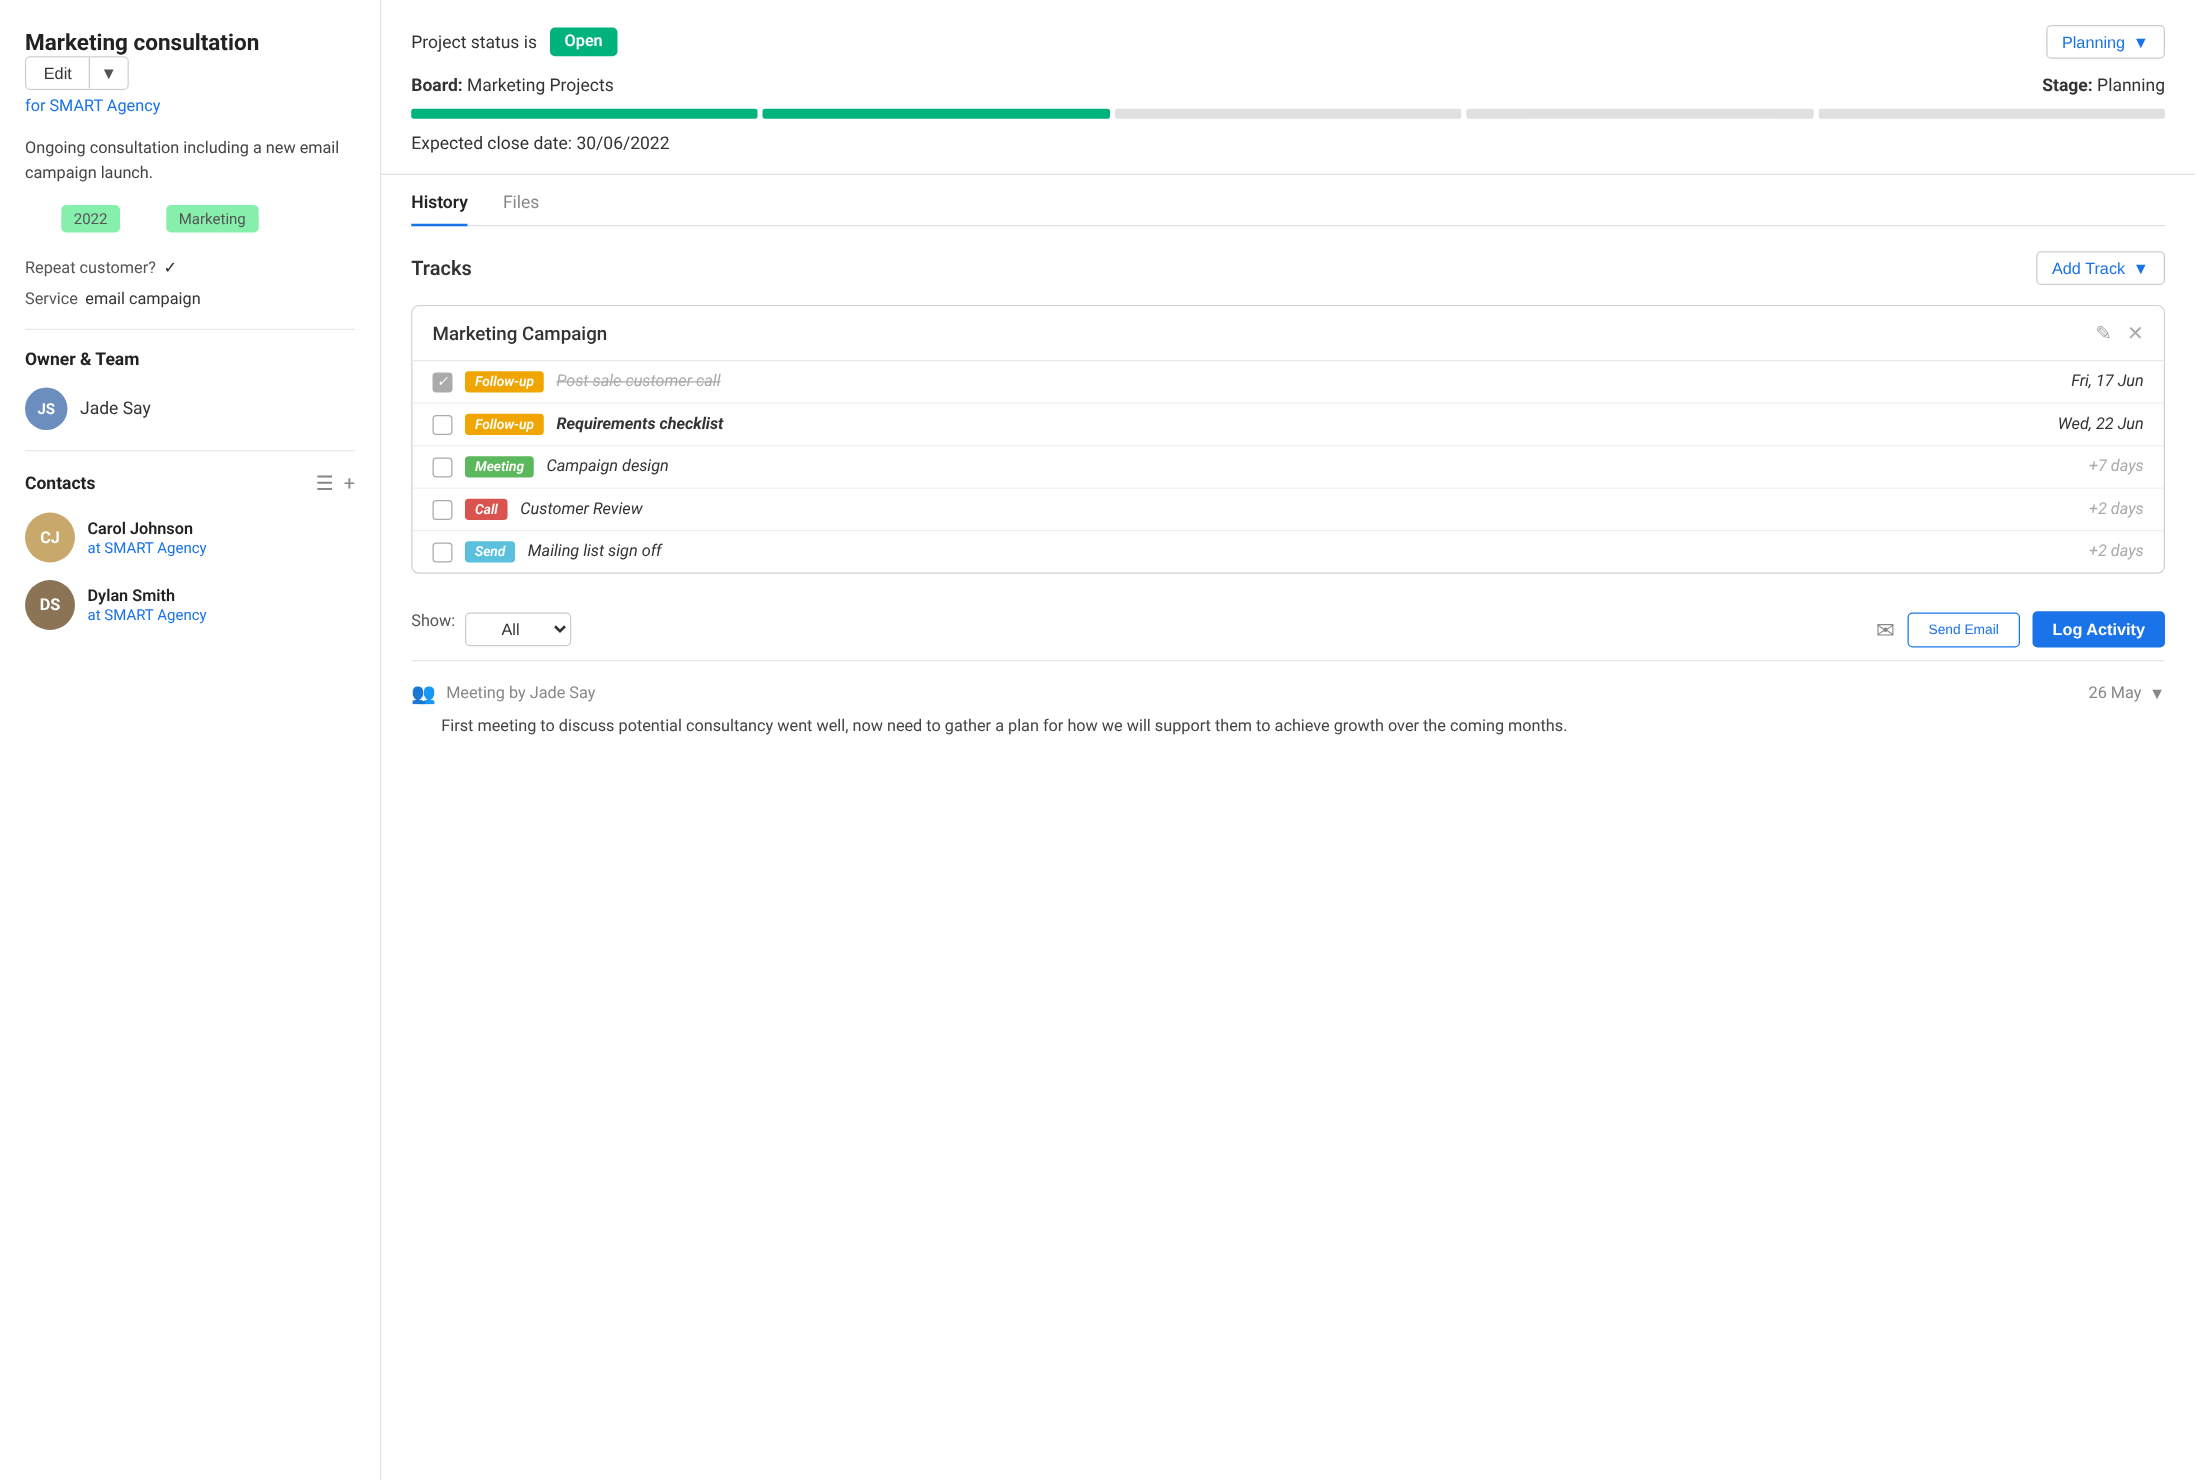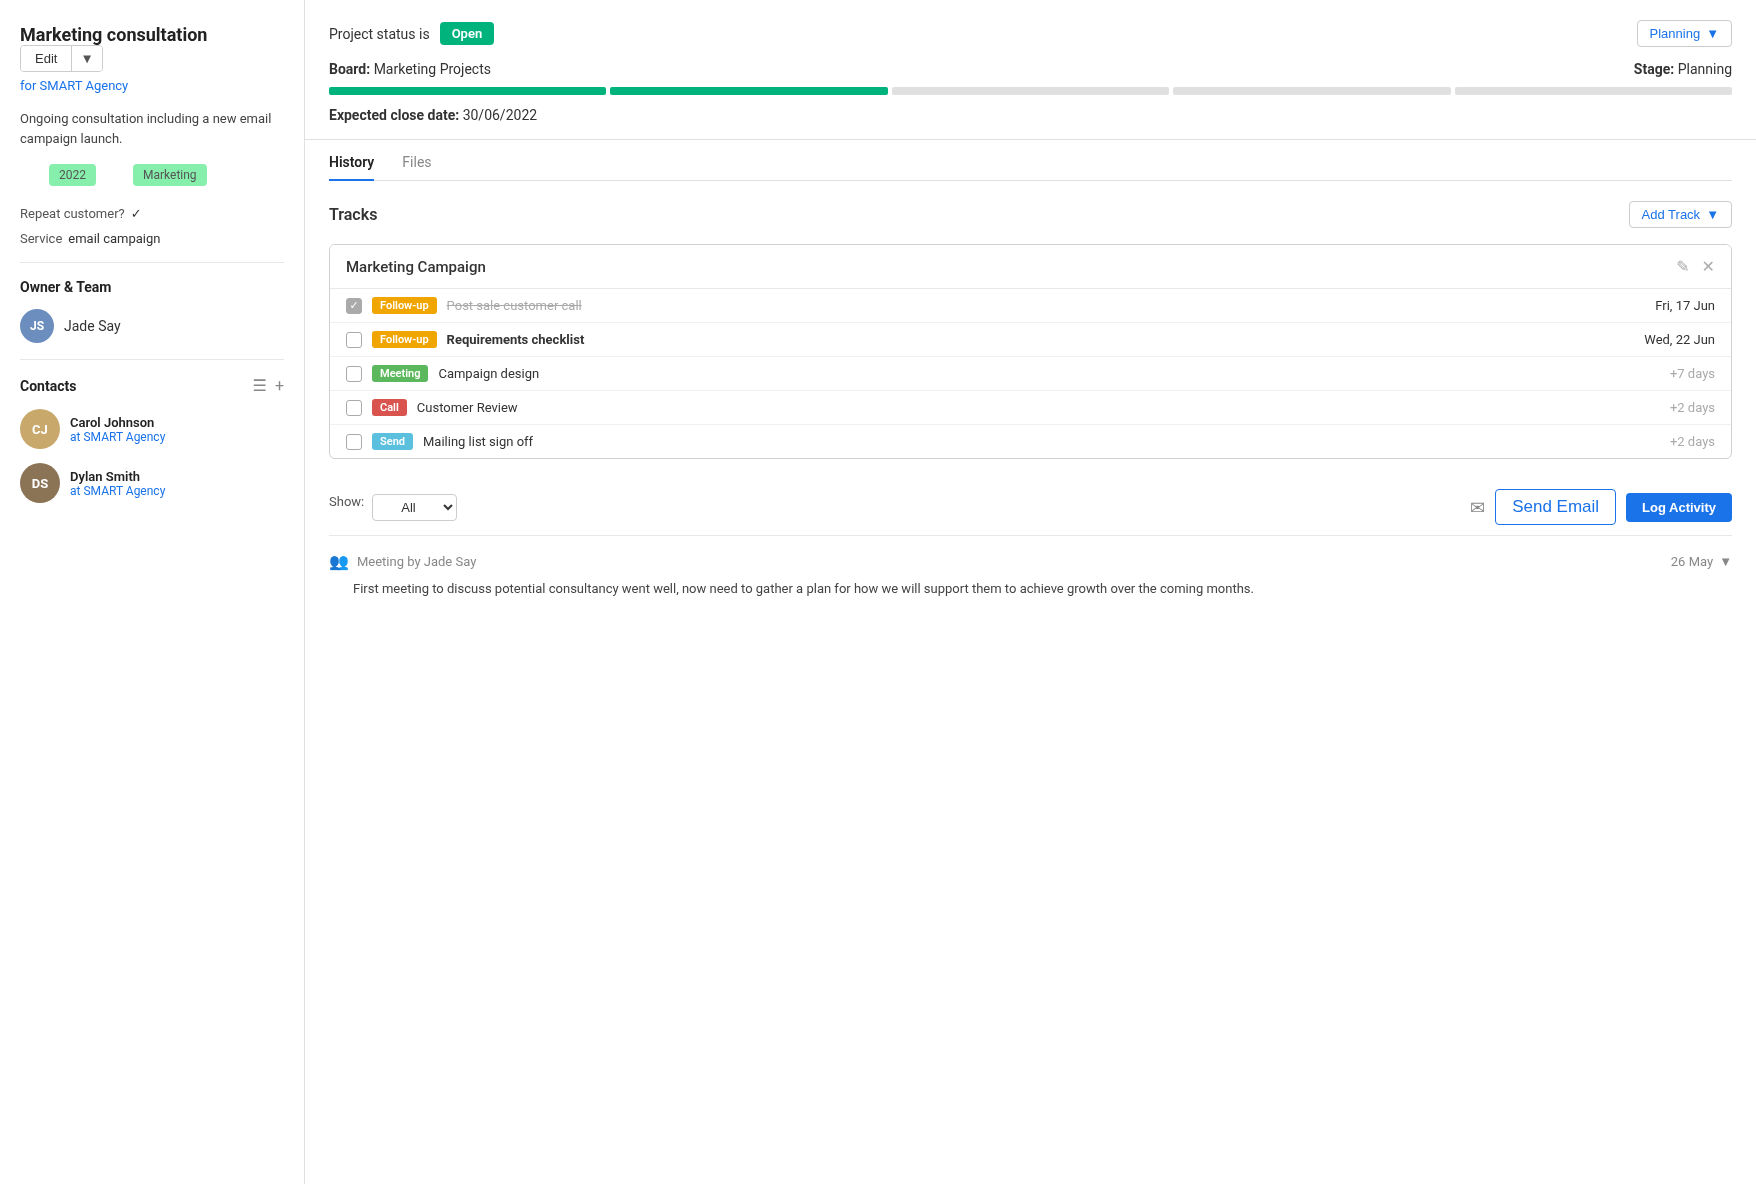--- a/index.html
+++ b/index.html
@@ -39,21 +39,21 @@
     .status-badge { background: #00b37d; color: #fff; padding: 4px 12px; border-radius: 4px; font-size: 13px; font-weight: 600; }
     .planning-btn { border: 1px solid #ccc; border-radius: 4px; padding: 5px 12px; font-size: 13px; color: #1a73e8; background: #fff; cursor: pointer; display: flex; align-items: center; gap: 6px; }
     .board-row { display: flex; align-items: center; justify-content: space-between; margin-bottom: 10px; font-size: 14px; color: #333; }
     .board-label { font-weight: 700; }
     .stage-label { font-weight: 700; }
     .progress-bar { display: flex; gap: 4px; margin-bottom: 12px; height: 8px; }
     .progress-seg { height: 8px; border-radius: 2px; flex: 1; }
     .seg-done { background: #00b37d; }
     .seg-empty { background: #e0e0e0; }
     .close-date { font-size: 14px; color: #333; margin-bottom: 16px; }
-    .close-date strong { font-weight: 700; margin-top: 32px; }
+    .close-date strong { font-weight: 400; margin-top: 32px; }
     .panel-divider { height: 1px; background: #e0e0e0; margin: 0 -24px 0 -24px; }
 
     
     .tabs { display: flex; gap: 28px; margin-bottom: 20px; padding-top: 4px; border-bottom: 1px solid #e0e0e0; }
     .tab { padding: 10px 0 10px 0; font-size: 14px; cursor: pointer; color: #888; position: relative; }
     .tab.active { color: #222; font-weight: 600; }
     .tab.active::after { content: ''; position: absolute; bottom: -1px; left: 0; right: 0; height: 2px; background: #1a73e8; }
 
     
     .tracks-header { display: flex; align-items: center; justify-content: space-between; margin-bottom: 16px; }
@@ -61,21 +61,21 @@
     .add-track-btn { border: 1px solid #ccc; border-radius: 4px; padding: 5px 12px; font-size: 13px; color: #1a73e8; background: #fff; cursor: pointer; display: flex; align-items: center; gap: 6px; }
 
     
     .track-card { border: 1px solid #d0d0d0; border-radius: 6px; margin-bottom: 16px; overflow: hidden; }
     .track-card-header { display: flex; align-items: center; justify-content: space-between; padding: 12px 16px; background: #fff; border-bottom: 1px solid #e8e8e8; }
     .track-card-title { font-size: 15px; color: #333; font-weight: 500; }
     .track-card-actions { display: flex; gap: 12px; color: #aaa; }
     .track-card-actions span { cursor: pointer; font-size: 16px; }
 
     
-    .task-row { display: flex; align-items: center; padding: 8px 16px; gap: 10px; border-bottom: 1px solid #f0f0f0; }
+    .task-row { display: flex; align-items: center; padding: 8px 16px; gap: 10px; border-bottom: 1px solid #f0f0f0; font-style: italic; }
     .task-row:last-child { border-bottom: none; }
     .task-checkbox { width: 16px; height: 16px; border: 1px solid #aaa; border-radius: 3px; flex-shrink: 0; cursor: pointer; display: flex; align-items: center; justify-content: center; }
     .task-checkbox.checked { background: #aaa; border-color: #aaa; }
     .task-checkbox.checked::after { content: '✓'; color: #fff; font-size: 11px; }
     .badge { padding: 2px 8px; border-radius: 3px; font-size: 11px; font-weight: 600; color: #fff; flex-shrink: 0; }
     .badge-followup { background: #f0a500; }
     .badge-meeting { background: #5cb85c; }
     .badge-call { background: #d9534f; }
     .badge-send { background: #5bc0de; }
     .task-name { flex: 1; font-size: 13px; color: #333; }
@@ -83,21 +83,21 @@
     .task-name.bold { font-weight: 700; }
     .task-date { font-size: 13px; color: #333; white-space: nowrap; }
     .task-date.relative { color: #aaa; }
 
     
     .show-bar { display: flex; align-items: center; justify-content: space-between; padding: 14px 0 10px 0; }
     .show-left { display: flex; gap: 8px; font-size: 13px; color: #555; }
     .show-select { border: 1px solid #ccc; border-radius: 4px; padding: 4px 24px; font-size: 13px; cursor: pointer; color: #333; background: #fff; }
     .show-right { display: flex; align-items: center; gap: 10px; }
     .email-icon { color: #888; font-size: 18px; cursor: pointer; }
-    .send-email-btn { border: 1px solid #1a73e8; border-radius: 4px; padding: 7px 16px; font-size: 17px; color: #1a73e8; background: #fff; cursor: pointer; }
+    .send-email-btn { border: 1px solid #1a73e8; border-radius: 4px; padding: 7px 16px; font-size: 11px; color: #1a73e8; background: #fff; cursor: pointer; }
     .log-activity-btn { background: #1a73e8; color: #fff; border: none; border-radius: 4px; padding: 7px 16px; font-size: 13px; font-weight: 600; cursor: pointer; }
 
     
     .activity-item { padding: 16px 0; border-top: 1px solid #e8e8e8; }
     .activity-header { display: flex; align-items: center; justify-content: space-between; margin-bottom: 8px; }
     .activity-meta { display: flex; align-items: center; gap: 8px; color: #888; font-size: 13px; }
     .activity-icon { font-size: 16px; color: #aaa; }
     .activity-date { font-size: 13px; color: #888; display: flex; align-items: center; gap: 6px; }
     .activity-text { font-size: 13px; color: #444; line-height: 1.6; padding-left: 24px; }
   </style>

